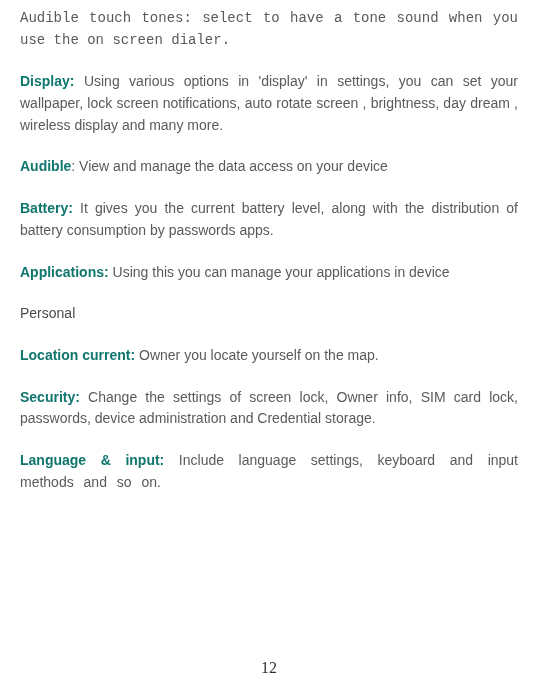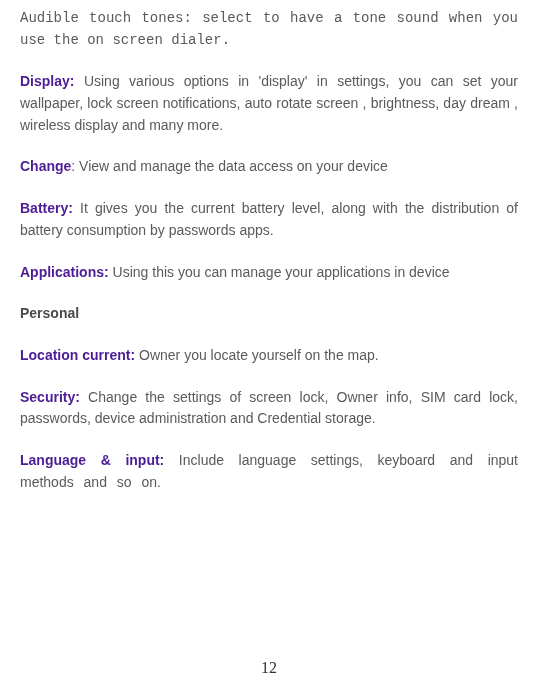--- a/index.html
+++ b/index.html
@@ -21,27 +21,27 @@
     .para {
       text-align: justify;
       margin-bottom: 20px;
     }
     .para-first {
       margin-bottom: 20px;
       text-align: justify;
       font-family: Liberation Mono, monospace;
     }
     .heading {
-      font-weight: bold;
+      font-weight: normal;
       color: #4a4a4a;
       margin-bottom: 20px;
     }
     .bold-lead {
       font-weight: bold;
-      color: #4c1d95;
+      color: #0f766e;
     }
     .page-num {
       position: absolute;
       bottom: 10px;
       left: 0;
       right: 0;
       text-align: center;
       font-family: "Times New Roman", Times, serif;
       font-size: 16px;
       color: #333;
@@ -53,21 +53,21 @@
 </head>
 <body>
 
 <p class="para-first">Audible touch tones: select to have a tone sound when you use the on screen dialer.</p>
 
 <p class="para">
   <span class="bold-lead">Display:</span><span> Using various options in 'display' in settings, you can set your wallpaper, lock screen notifications, auto rotate screen , brightness, day dream , wireless display and many more.</span>
 </p>
 
 <p class="para">
-  <span class="bold-lead">Change</span><span>: View and manage the data access on your device</span>
+  <span class="bold-lead">Audible</span><span>: View and manage the data access on your device</span>
 </p>
 
 <p class="para">
   <span class="bold-lead">Battery:</span><span> It gives you the current battery level, along with the distribution of battery consumption by passwords apps.</span>
 </p>
 
 <p class="para">
   <span class="bold-lead">Applications:</span><span> Using this you can manage your applications in device</span>
 </p>
 

